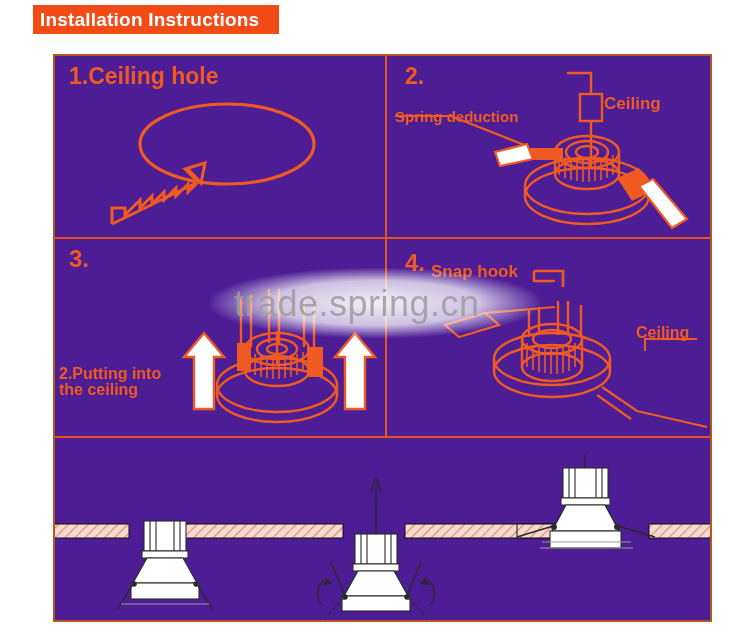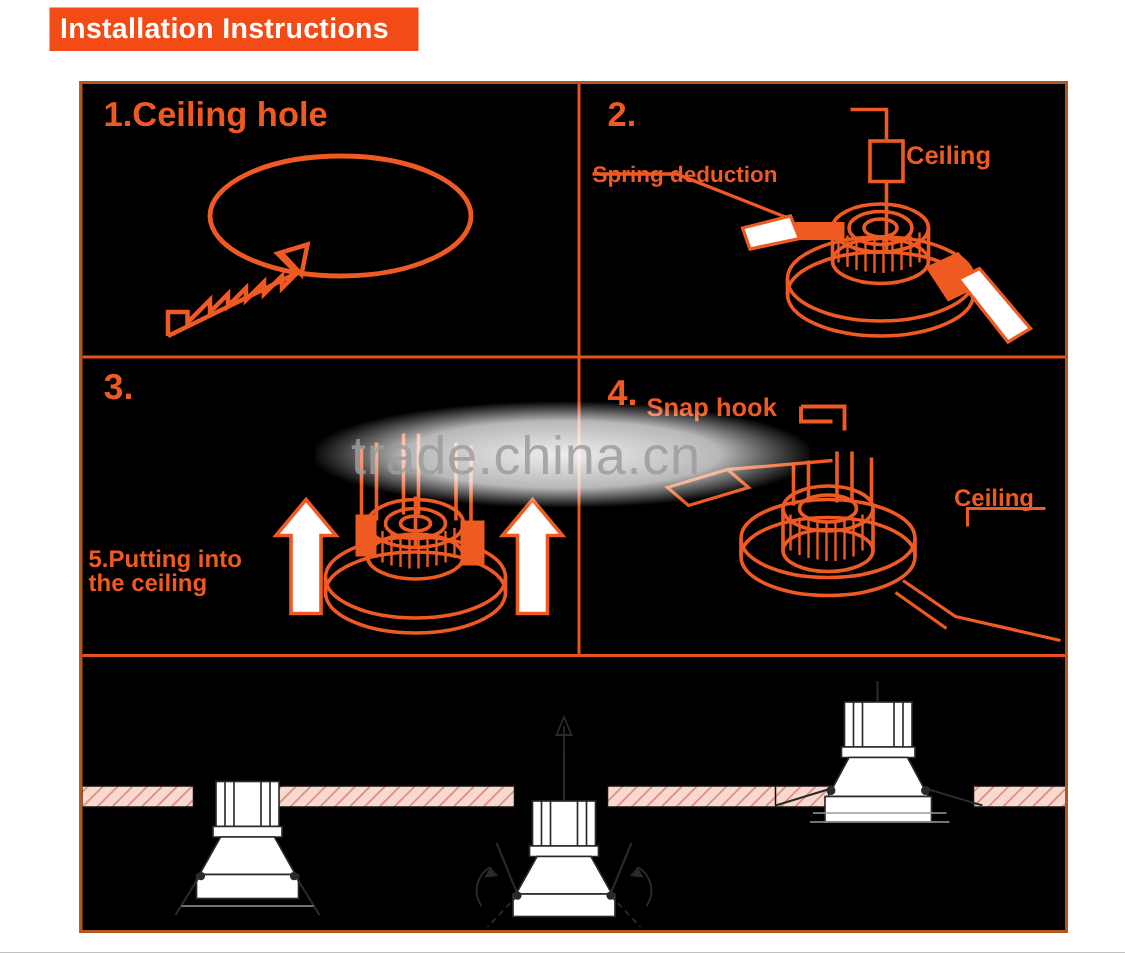--- a/index.html
+++ b/index.html
@@ -7,21 +7,21 @@
        font-family:"Liberation Sans","DejaVu Sans",sans-serif;}
 
   
   #banner{position:absolute;left:0;top:5px;width:246px;height:29px;
           background:#f24b16;display:flex;align-items:center;margin-left:33px;}
   #banner-text{color:#ffffff;font-size:19px;font-weight:bold;
                letter-spacing:.2px;padding-left:7px;line-height:1;}
 
   
   #frame{position:absolute;left:53px;top:54px;width:659px;height:568px;
-         border:2px solid #b3571f;box-sizing:border-box;background:#000000;}
+         border:2px solid #b3571f;box-sizing:border-box;background:#4c1d95;}
 
   
   .vdiv{position:absolute;top:0;width:2px;background:#e8521c;}
   .hdiv{position:absolute;left:0;height:2px;background:#e8521c;}
 
   
   .panel{position:absolute;box-sizing:border-box;overflow:hidden;}
   #p1{left:0;top:0;width:330px;height:181px;}
   #p2{left:332px;top:0;width:323px;height:181px;}
   #p3{left:0;top:183px;width:330px;height:197px;}
@@ -121,21 +121,21 @@
 
       <g stroke="#ef5a22" stroke-width="2.2" fill="none">
         <path d="M230,122 L252,112 L268,134 L245,145 Z" fill="#ef5a22" stroke="none"></path>
         <path d="M252,130 L285,172 L300,163 L266,123 Z" fill="#fff" stroke="#ef5a22"></path>
       </g>
     </svg>
   </div>
 
   <div class="panel" id="p3">
     <div class="step-no" id="p3-num">3.</div>
-    <div class="lbl" id="p3-t2">5.Putting into
+    <div class="lbl" id="p3-t2">2.Putting into
 the ceiling</div>
 
     <svg width="330" height="197" style="position:absolute;left:0;top:0;">
 
       <path d="M139,170 L139,118 L129,118 L149,94 L169,118 L159,118 L159,170 Z" fill="#fff" stroke="#ef5a22" stroke-width="2.4"></path>
 
       <path d="M290,170 L290,118 L280,118 L300,94 L320,118 L310,118 L310,170 Z" fill="#fff" stroke="#ef5a22" stroke-width="2.4"></path>
       <g fill="none" stroke="#ef5a22" stroke-width="2.4">
 
         <path d="M186,60 L186,112 M196,56 L196,108"></path>
@@ -277,13 +277,13 @@
           <circle cx="562" cy="89" r="2.4" fill="#2a2a2a"></circle>
           <path d="M485,110 L578,110" stroke="#9a9a9a" stroke-width="1"></path>
           <path d="M487,104 L576,104" stroke="#9a9a9a" stroke-width="1"></path>
         </g>
       </g>
     </svg>
   </div>
 </div>
 
 <div class="glow" style="left:210px;top:268px;width:330px;height:70px;"></div>
-<div id="watermark">trade.china.cn</div>
+<div id="watermark">trade.spring.cn</div>
 
 </body></html>

